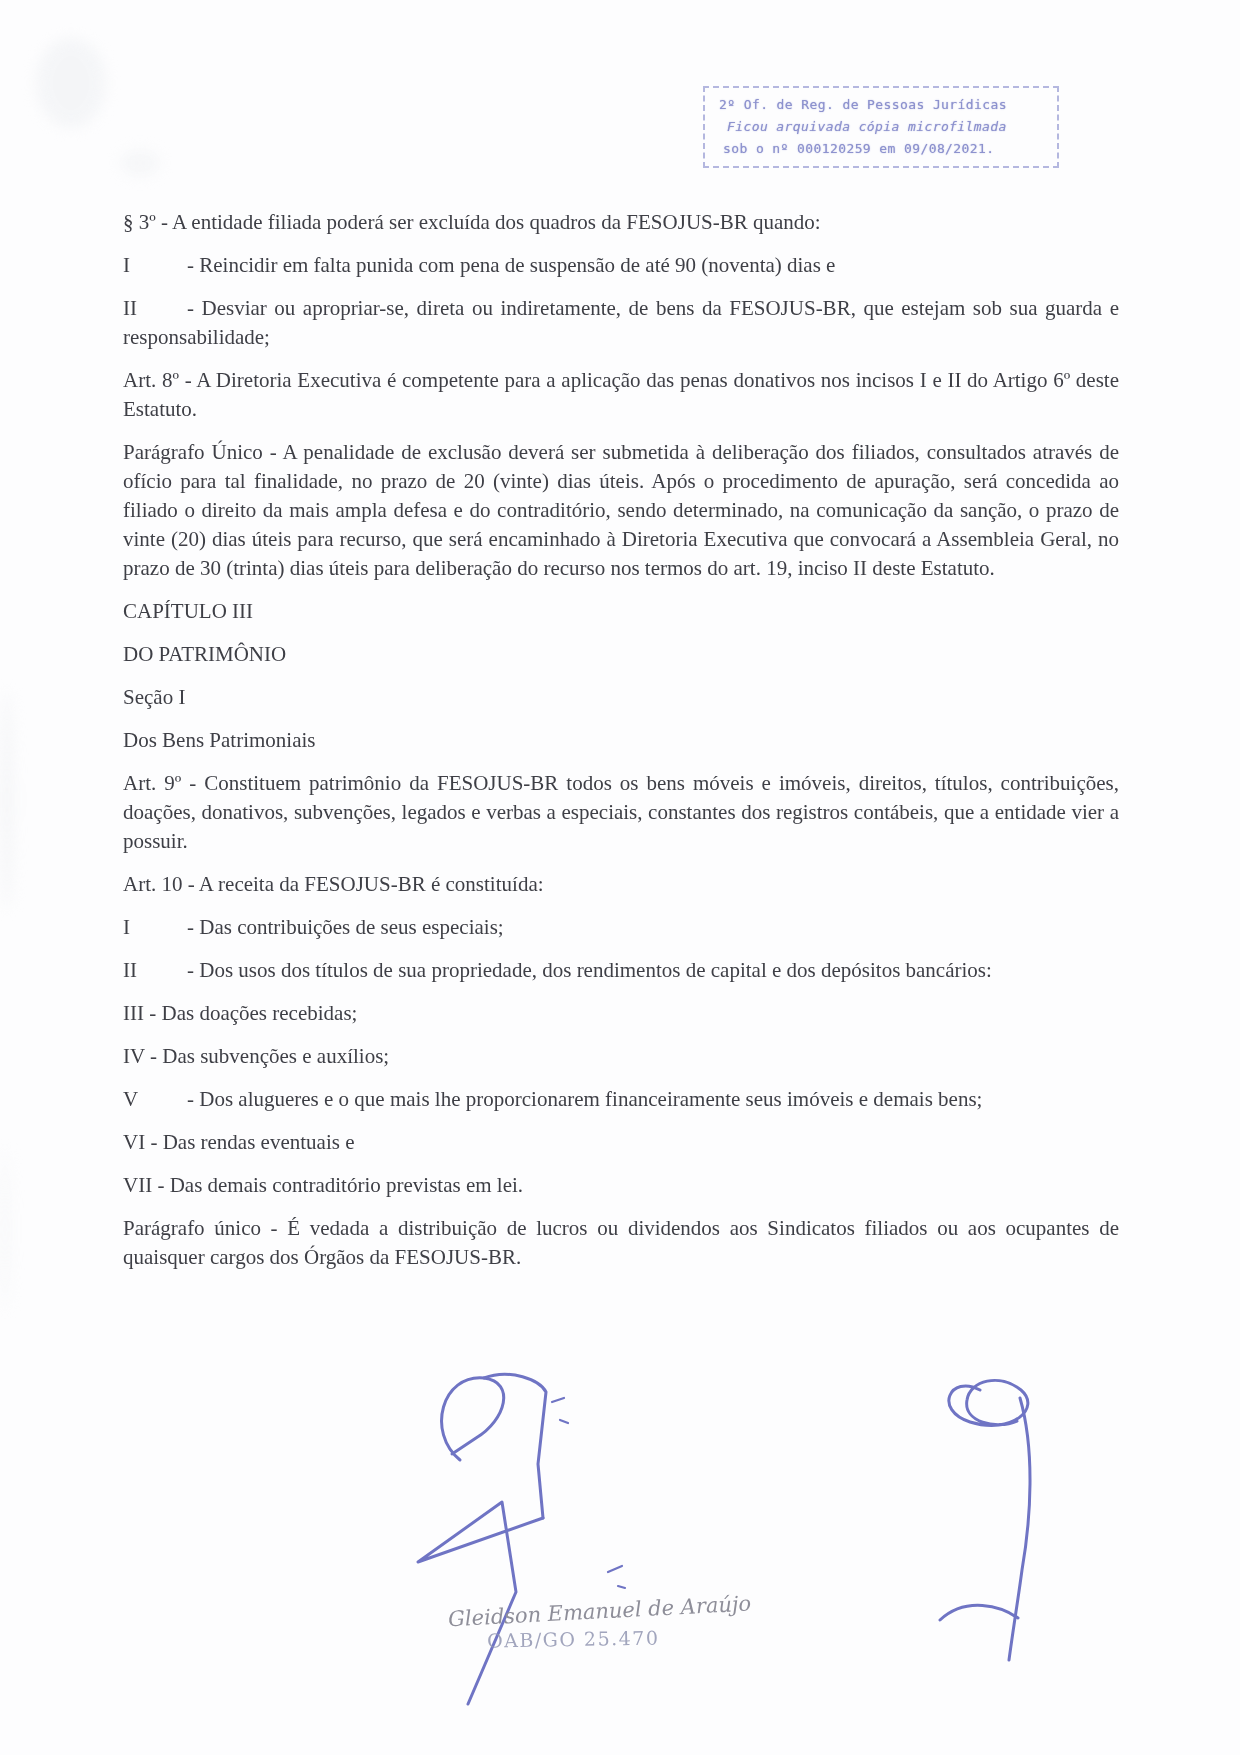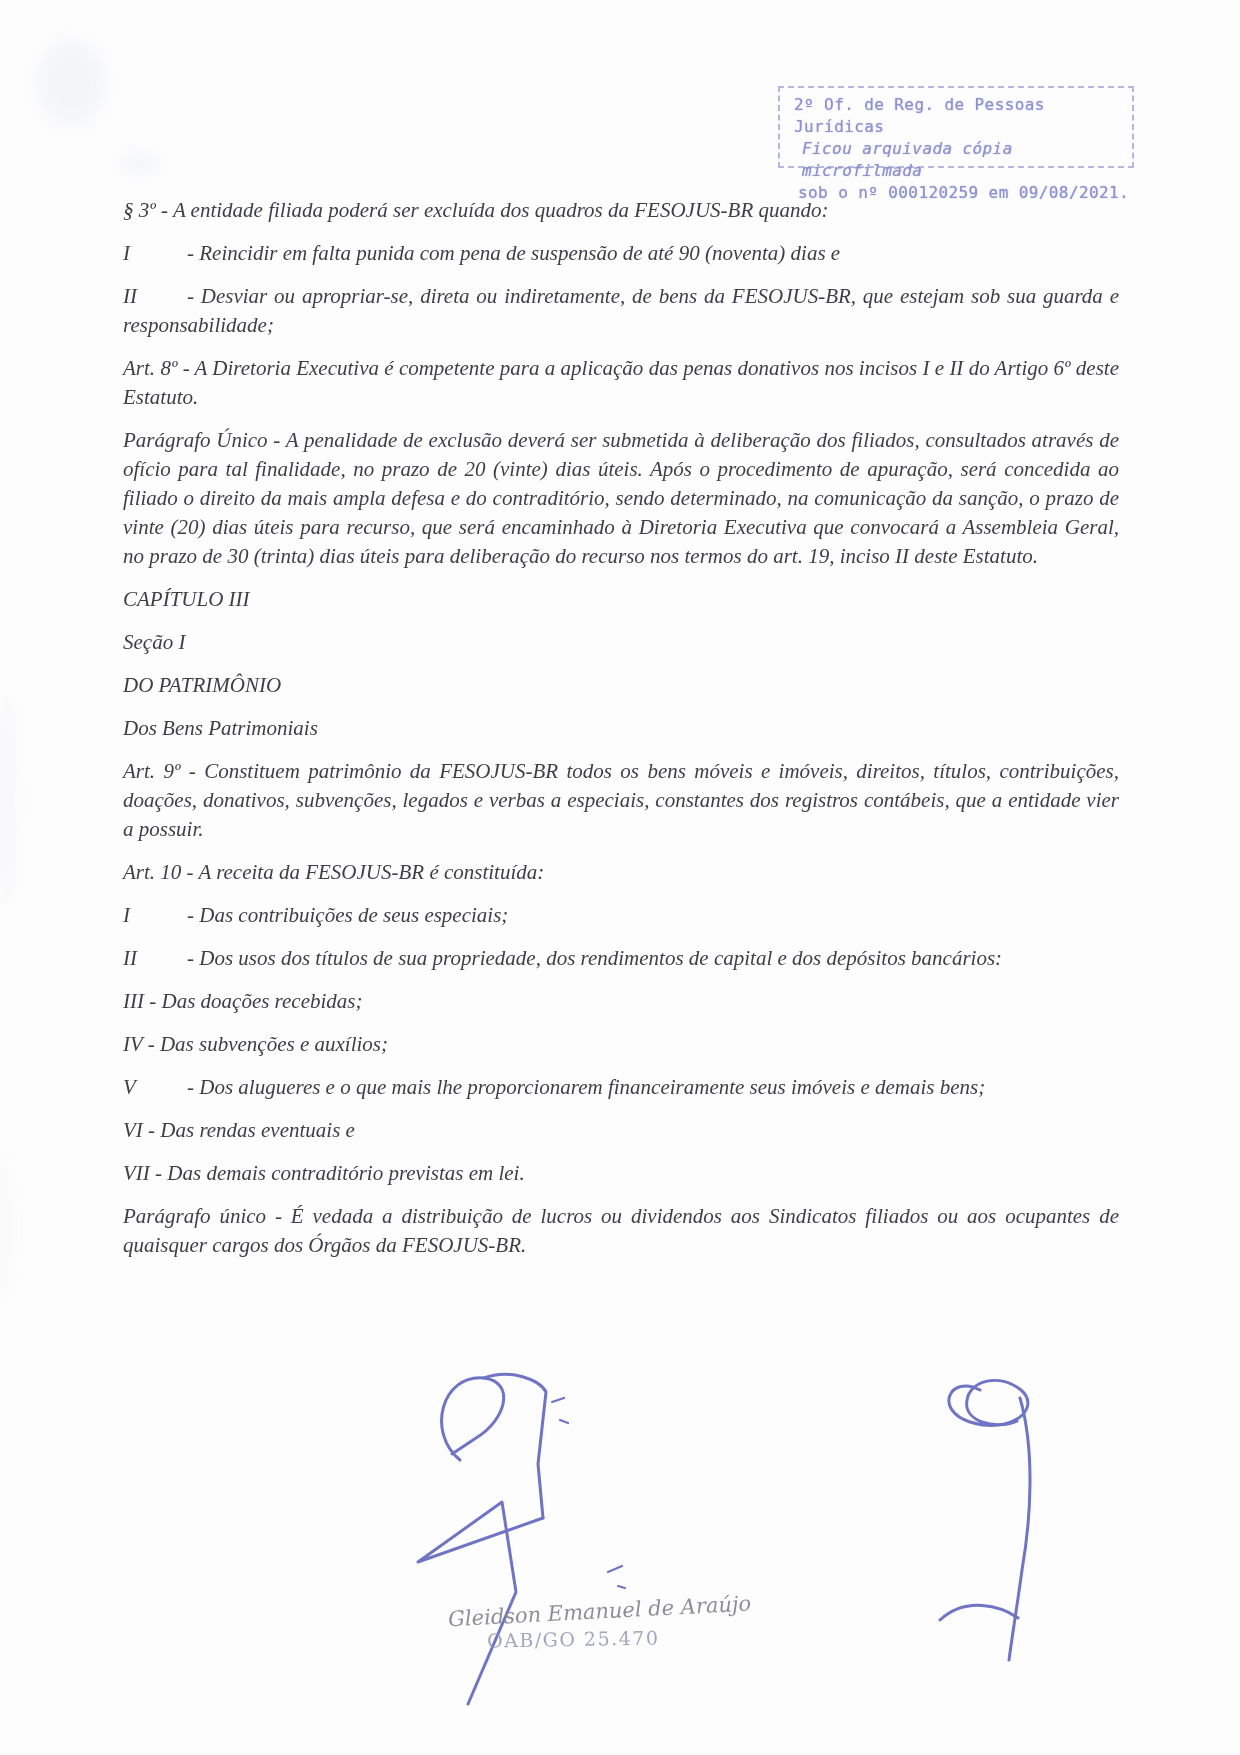--- a/index.html
+++ b/index.html
@@ -11,38 +11,38 @@
   }
   
   .noise{position:absolute;border-radius:50%;filter:blur(7px);pointer-events:none;}
   .n1{left:36px;top:38px;width:70px;height:90px;background:#eef0f3;opacity:.55;}
   .n2{left:120px;top:150px;width:40px;height:26px;background:#eff1f3;opacity:.5;}
   .n3{left:0px;top:690px;width:14px;height:220px;background:#f1f2f4;opacity:.6;}
   .n4{left:0px;top:1150px;width:10px;height:160px;background:#f2f3f5;opacity:.5;}
 
   
   .stamp{
-    position:absolute;left:778px;top:86px;width:356px;height:82px;
+    position:absolute;left:703px;top:86px;width:356px;height:82px;
     border:2px dashed rgba(131,137,203,.65);
     box-sizing:border-box;
     font-family:"DejaVu Sans Mono",monospace;
-    font-size:16px;line-height:22px;letter-spacing:.4px;
+    font-size:13px;line-height:22px;letter-spacing:.4px;
     padding:6px 0 0 14px;
     text-shadow:0 0 1.2px rgba(131,137,203,.85);
     opacity:.92;
   }
   .stamp .s2{padding-left:8px;font-style:italic;}
   .stamp .s3{padding-left:4px;}
 
   
   .doc{
     position:absolute;left:123px;top:196px;width:996px;
     font-size:21px;line-height:29px;
   }
-  .doc p{margin:0 0 14px 0;font-style:italic;}
+  .doc p{margin:12px 0 14px 0;}
   .just{text-align:justify;}
   .num{display:inline-block;width:64px;}
   .ctr{text-align:left;}
 
   
   .sig-svg{position:absolute;left:380px;top:1368px;width:700px;height:360px;}
   .sig-svg path{fill:none;stroke:currentColor;stroke-width:3;stroke-linecap:round;stroke-linejoin:round;}
   .sig-svg path.thin{stroke-width:2.2;}
   .sig-name{
     position:absolute;left:448px;top:1600px;width:280px;
@@ -76,22 +76,22 @@
 
   <p><span class="num">I</span><span>- Reincidir em falta punida com pena de suspensão de até 90 (noventa) dias e</span></p>
 
   <p class="just"><span class="num">II</span><span>- Desviar ou apropriar-se, direta ou indiretamente, de bens da FESOJUS-BR, que estejam sob sua guarda e responsabilidade;</span></p>
 
   <p class="just">Art. 8º - A Diretoria Executiva é competente para a aplicação das penas donativos nos incisos I e II do Artigo 6º deste Estatuto.</p>
 
   <p class="just">Parágrafo Único - A penalidade de exclusão deverá ser submetida à deliberação dos filiados, consultados através de ofício para tal finalidade, no prazo de 20 (vinte) dias úteis. Após o procedimento de apuração, será concedida ao filiado o direito da mais ampla defesa e do contraditório, sendo determinado, na comunicação da sanção, o prazo de vinte (20) dias úteis para recurso, que será encaminhado à Diretoria Executiva que convocará a Assembleia Geral, no prazo de 30 (trinta) dias úteis para deliberação do recurso nos termos do art. 19, inciso II deste Estatuto.</p>
 
   <p class="ctr">CAPÍTULO III</p>
+  <p class="ctr">DO PATRIMÔNIO</p>
   <p class="ctr">Seção I</p>
-  <p class="ctr">DO PATRIMÔNIO</p>
   <p class="ctr">Dos Bens Patrimoniais</p>
 
   <p class="just">Art. 9º - Constituem patrimônio da FESOJUS-BR todos os bens móveis e imóveis, direitos, títulos, contribuições, doações, donativos, subvenções, legados e verbas a especiais, constantes dos registros contábeis, que a entidade vier a possuir.</p>
 
 
   <p>Art. 10 - A receita da FESOJUS-BR é constituída:</p>
 
   <p><span class="num">I</span><span>- Das contribuições de seus especiais;</span></p>
 
   <p class="just"><span class="num">II</span><span>- Dos usos dos títulos de sua propriedade, dos rendimentos de capital e dos depósitos bancários:</span></p>

